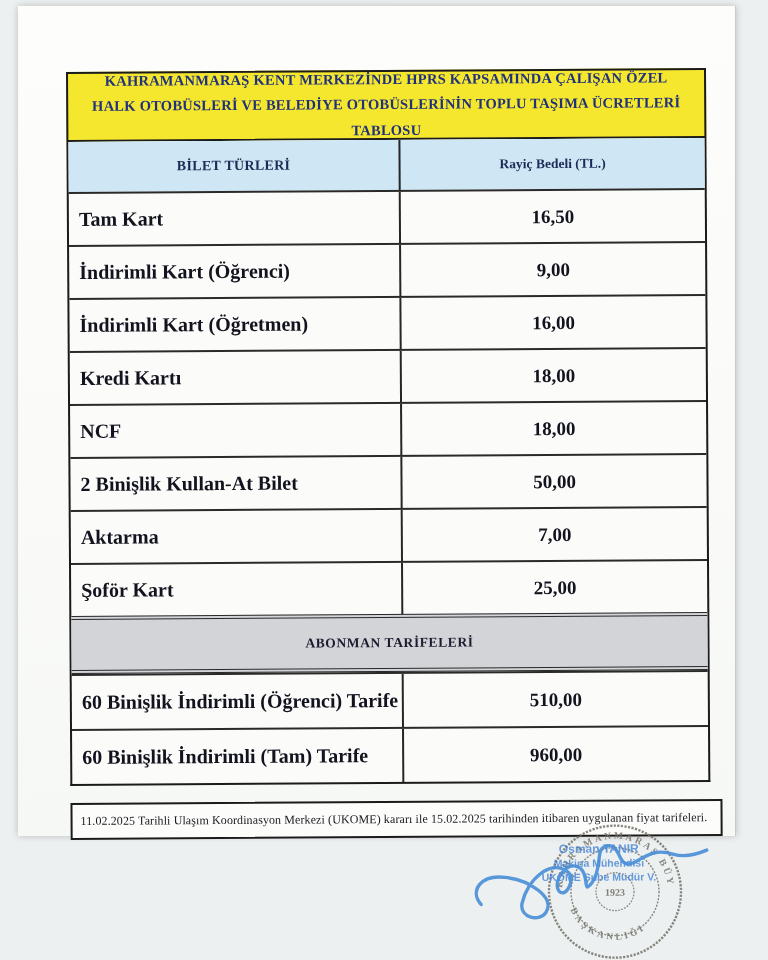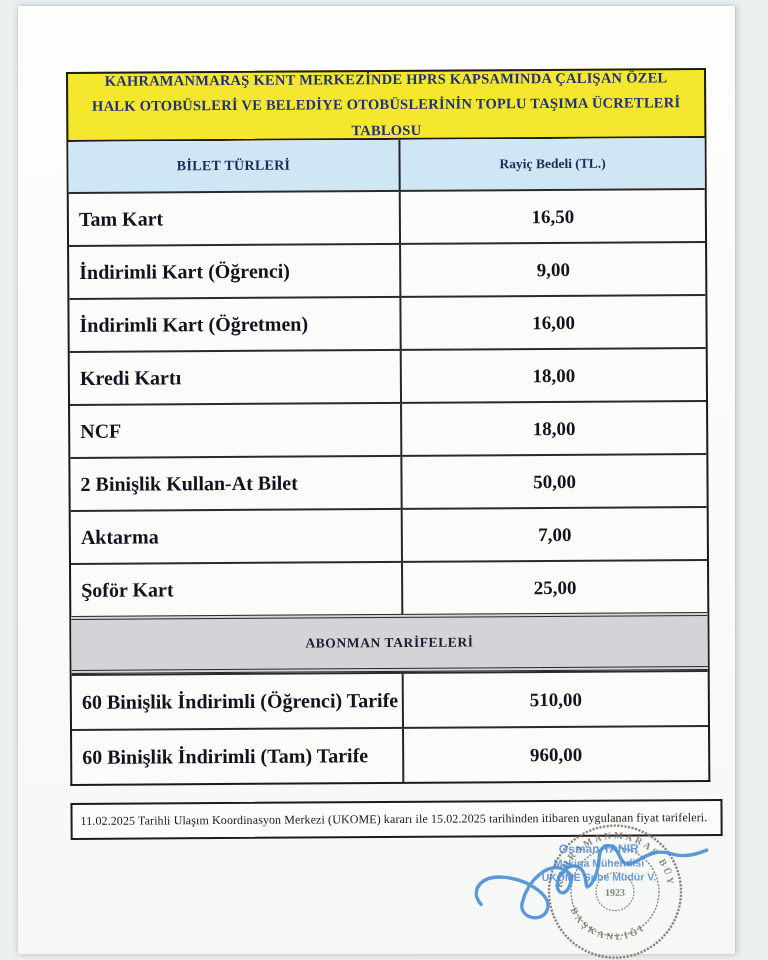--- a/index.html
+++ b/index.html
@@ -2,21 +2,21 @@
 <html lang="tr"><head>
 <meta charset="utf-8">
 <style>
   html,body{margin:0;padding:0;background:#dfe3e3;}
   .canvas{
     position:relative;width:768px;height:960px;overflow:hidden;
     background:#edf0f0;
     font-family:"Liberation Serif","DejaVu Serif",serif;
   }
   .page{
-    position:absolute;left:18px;top:6px;width:717px;height:948px;
+    position:absolute;left:18px;top:6px;width:717px;height:830px;
     background:linear-gradient(178deg,#fdfefc 0%,#fafbf8 55%,#f6f8f5 100%);
     box-shadow:0 0 7px rgba(0,0,0,.22);
     border-right:1px solid #c6cccb;
   }
   .content{
     position:absolute;left:48px;top:66px;width:640px;
     transform:rotate(-0.35deg);transform-origin:top left;
   }
   
   .title-box{

